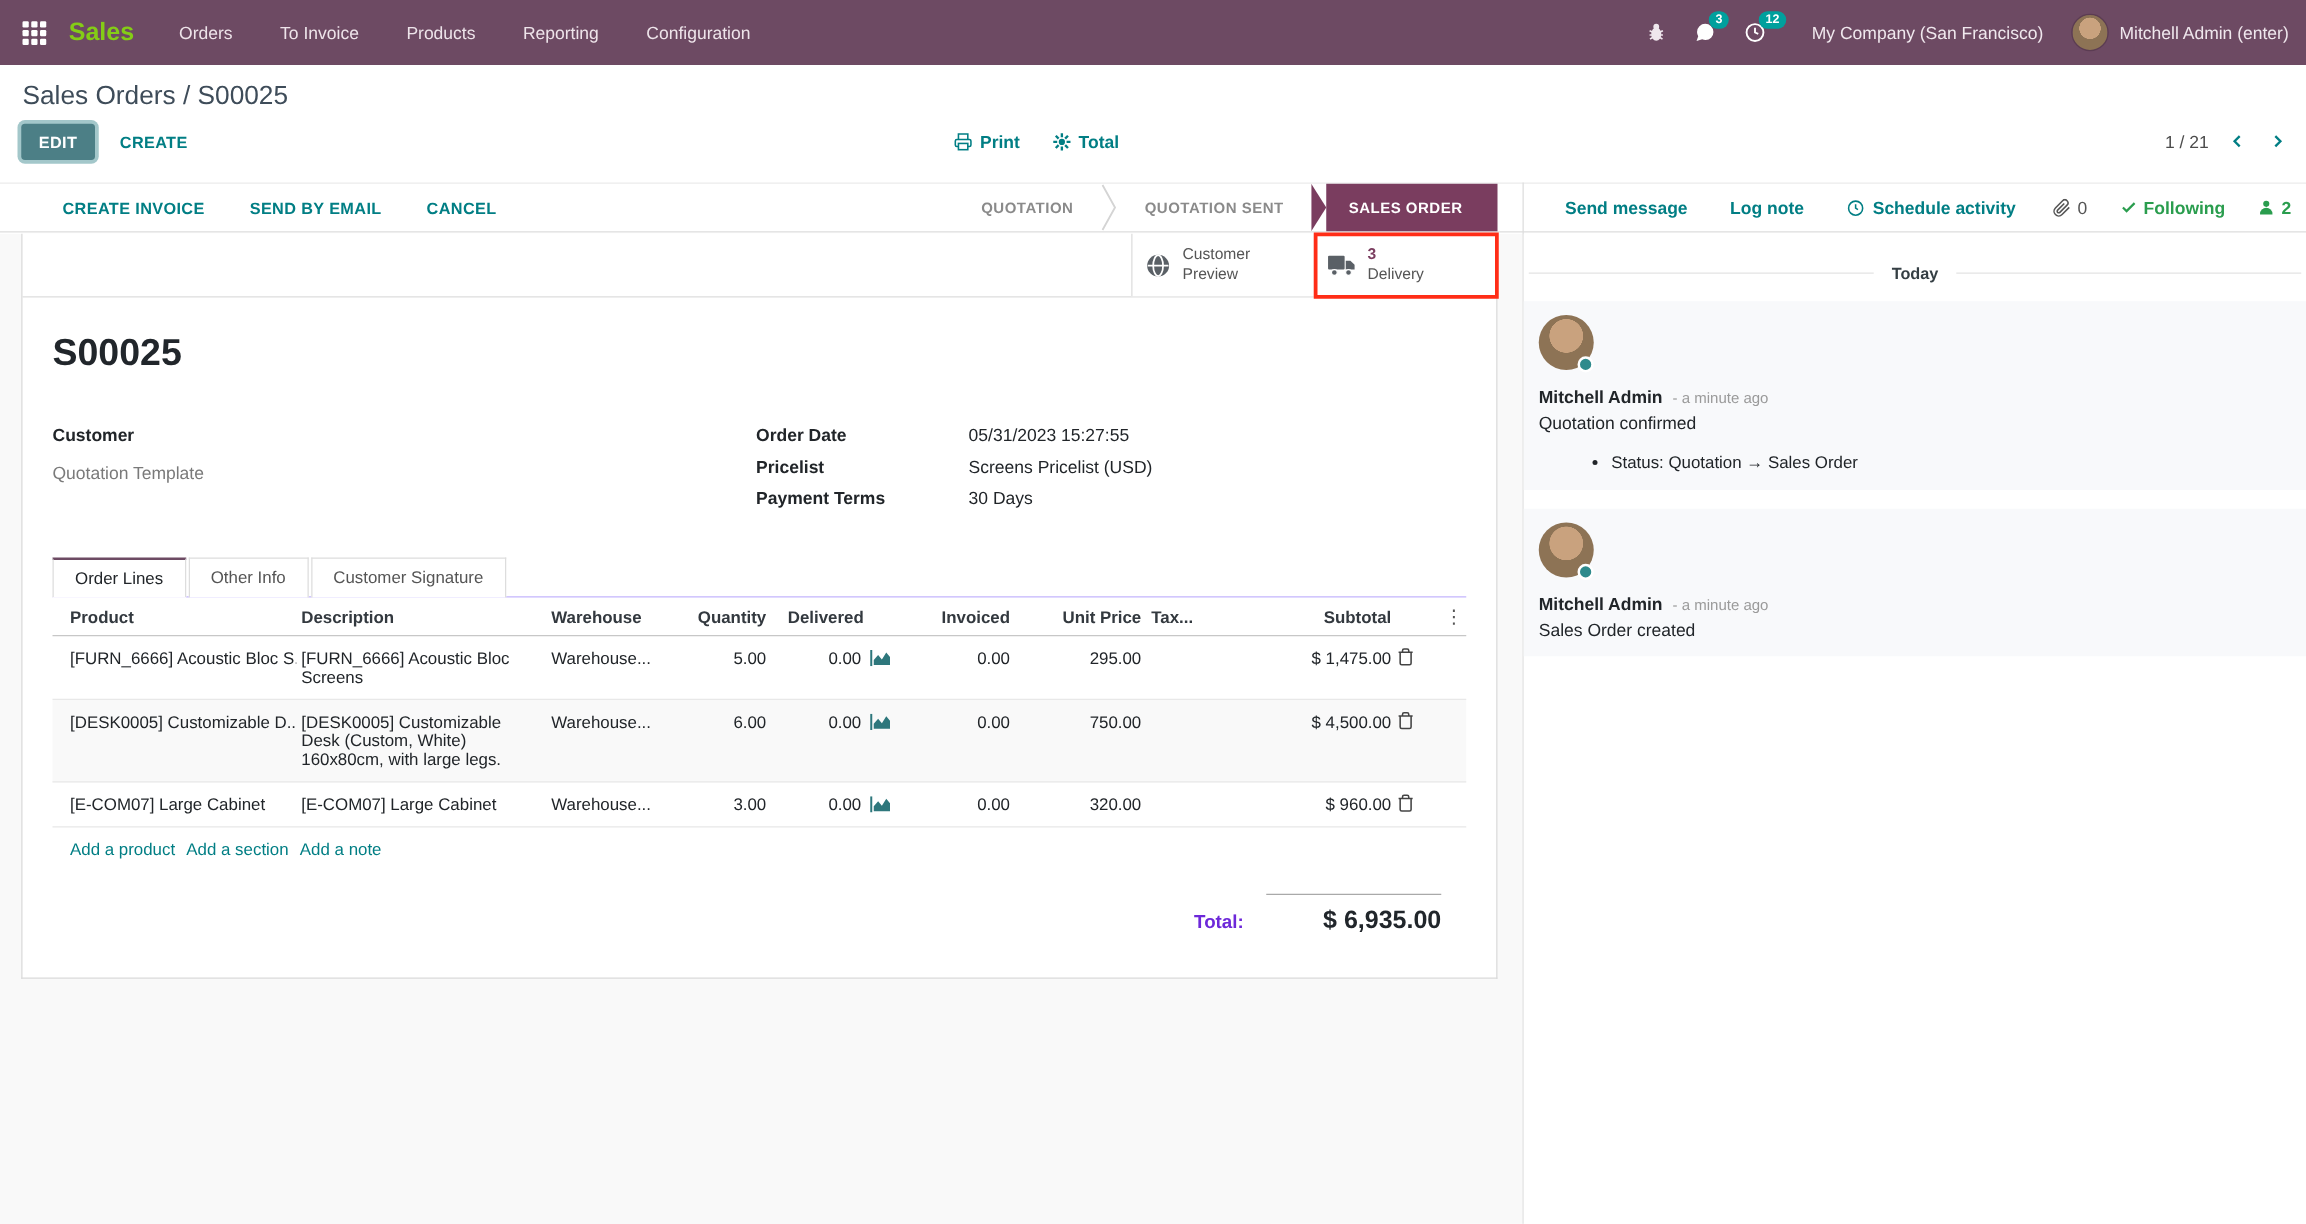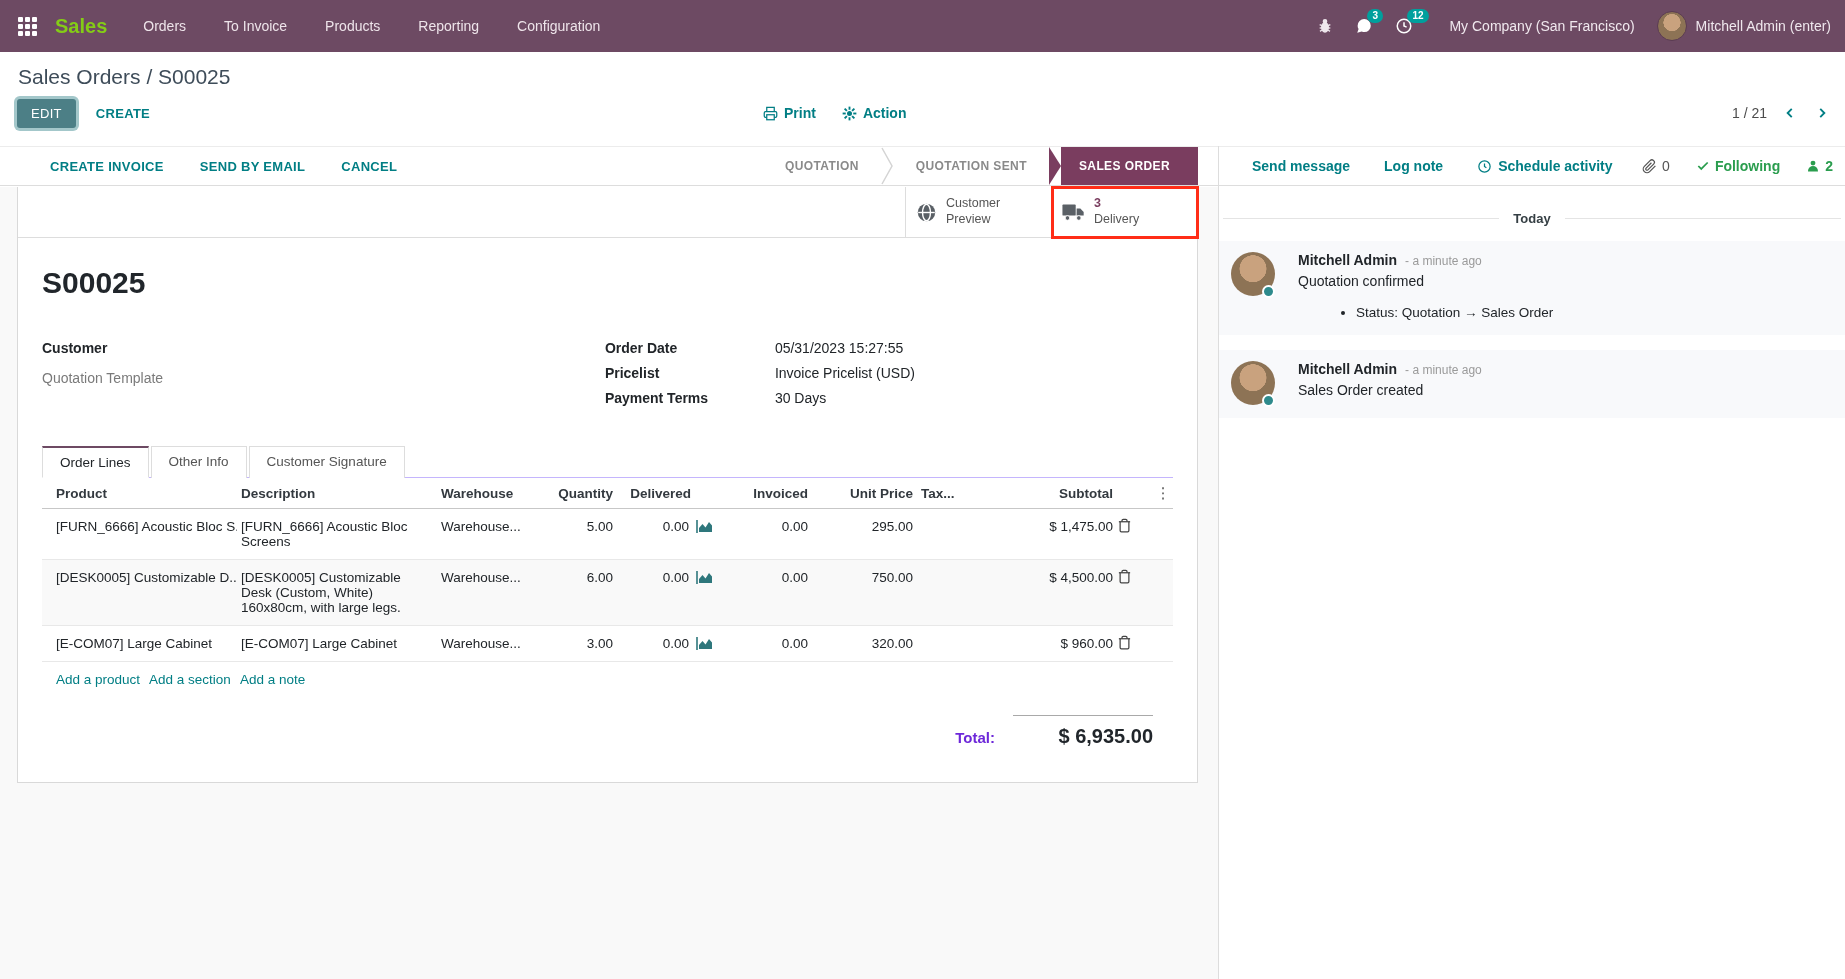--- a/index.html
+++ b/index.html
@@ -34,21 +34,21 @@
     background:radial-gradient(circle at 50% 38%, #c9a27e 0 38%, #8d7355 39% 100%);
     border:1px solid #5b3c52;
   }
   
   .control-panel{ position:absolute; left:0; top:52px; width:1845px; height:94px; background:#fff; }
   .breadcrumb{
     font-size:21px; color:#3e4c59; padding:13px 0 0 18px; cursor:pointer; width:max-content;
   }
   .cp-buttons{ position:relative; height:48px; display:flex; align-items:center; padding-left:17px; }
   .btn-edit{
-    background:#4c7f86; color:#fff; font-size:13px; font-weight:400; letter-spacing:.3px;
+    background:#4c7f86; color:#fff; font-size:13px; font-weight:700; letter-spacing:.3px;
     border:none; padding:7px 14px; border-radius:3px; cursor:pointer;
     box-shadow:0 0 0 3px #a3c7ca;
   }
   .btn-create{
     background:none; border:none; color:#017e84; font-size:13px; font-weight:700;
     letter-spacing:.3px; margin-left:20px; cursor:pointer;
   }
   .cp-center{ position:absolute; left:763px; top:0; height:48px; display:flex; align-items:center; gap:26px;}
   .link-btn{ background:none; border:none; color:#017e84; font-size:14px; font-weight:600; cursor:pointer; display:flex; align-items:center; gap:6px;}
   .cp-pager{ position:absolute; right:14px; top:0; height:48px; display:flex; align-items:center; gap:14px;}
@@ -144,21 +144,21 @@
   .total-row{ display:flex; justify-content:flex-end; align-items:baseline; gap:18px; margin-top:22px; padding-right:20px;}
   .total-label{ font-size:15px; font-weight:700; color:#6d28d9; }
   .total-value-wrap{ border-top:1px solid #a9a9a9; padding-top:9px; min-width:140px; text-align:right;}
   .total-value{ font-size:20px; font-weight:700; color:#21262b; }
   
   .v-divider{ position:absolute; left:1218px; top:146px; width:1px; height:833px; background:#dddddd; }
   .chatter-body{ position:absolute; left:1219px; top:187px; width:626px; height:792px; background:#fff; padding-top:24px; }
   .today-divider{ display:flex; align-items:center; gap:14px; padding:0 4px; }
   .today-divider .line{ flex:1; height:1px; background:#e4e4e4; }
   .today-divider .today-text{ font-size:13px; font-weight:700; color:#353f44; }
-  .message{ display:flex; gap:23px; background:#f8f9fb; padding:11px 20px 13px 12px; margin-top:15px; }
+  .message{ display:flex; gap:13px; background:#f8f9fb; padding:11px 20px 13px 12px; margin-top:15px;flex-direction:column; }
   .avatar-lg{
     width:44px; height:44px; min-width:44px; border-radius:50%; position:relative;
     background:radial-gradient(circle at 50% 38%, #c9a27e 0 38%, #8d7355 39% 100%);
   }
   .presence-dot{
     position:absolute; bottom:-2px; right:0; width:13px; height:13px; border-radius:50%;
     background:#2e8a8c; border:2px solid #fff;
   }
   .msg-header{ display:flex; align-items:baseline; gap:8px; }
   .msg-author{ font-size:14px; font-weight:700; color:#212529; cursor:pointer;}
@@ -248,21 +248,21 @@
             <line x1="12" y1="1" x2="12" y2="6"></line>
               <line x1="12" y1="18" x2="12" y2="23"></line>
             <line x1="1" y1="12" x2="6" y2="12"></line>
               <line x1="18" y1="12" x2="23" y2="12"></line>
             <line x1="4.2" y1="4.2" x2="7.8" y2="7.8"></line>
               <line x1="16.2" y1="16.2" x2="19.8" y2="19.8"></line>
             <line x1="4.2" y1="19.8" x2="7.8" y2="16.2"></line>
               <line x1="16.2" y1="7.8" x2="19.8" y2="4.2"></line>
           </g>
         </svg>
-        <span>Action</span>
+        <span>Total</span>
       </button>
     </div>
     <div class="cp-pager">
       <span class="pager-text">1 / 21</span>
       <button class="pager-btn">
         <svg width="14" height="14" viewBox="0 0 24 24" fill="none" stroke="#017e84" stroke-width="3.2">
             <polyline points="15 5 8 12 15 19"></polyline>
           </svg>
       </button>
       <button class="pager-btn">
@@ -370,21 +370,21 @@
         </div>
         <div class="qt-label">Quotation Template</div>
       </div>
       <div class="fg fg-right">
         <div class="field-row">
           <span class="field-label">Order Date</span>
           <span class="field-value">05/31/2023 15:27:55</span>
         </div>
         <div class="field-row">
           <span class="field-label">Pricelist</span>
-          <span class="field-value">Invoice Pricelist (USD)</span>
+          <span class="field-value">Screens Pricelist (USD)</span>
         </div>
         <div class="field-row">
           <span class="field-label">Payment Terms</span>
           <span class="field-value">30 Days</span>
         </div>
       </div>
     </div>
 
     <div class="tabs">
       <span class="tab active">Order Lines</span>

